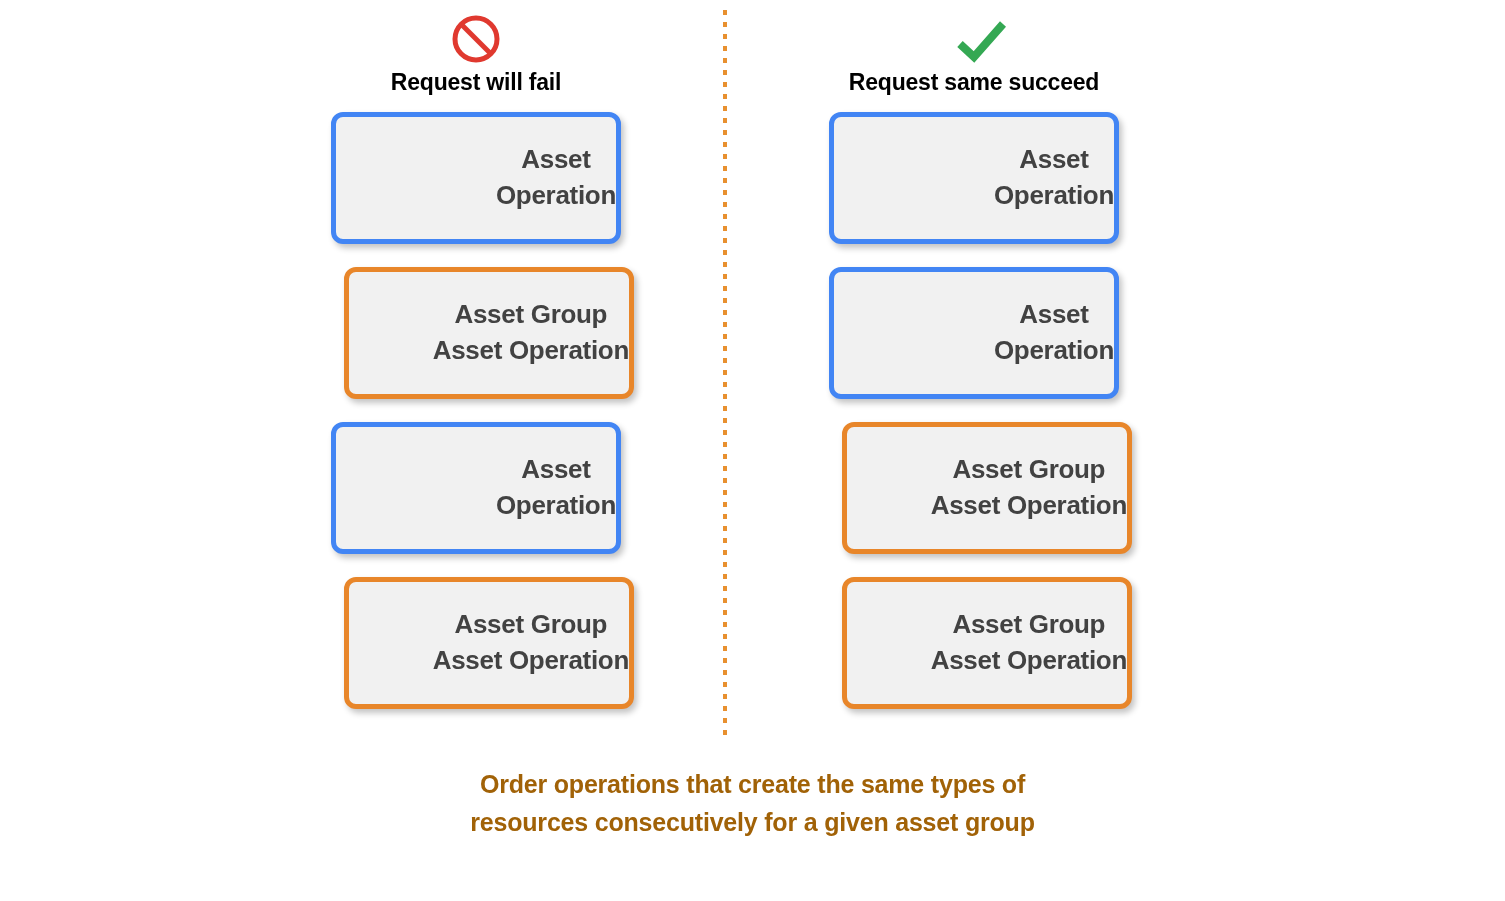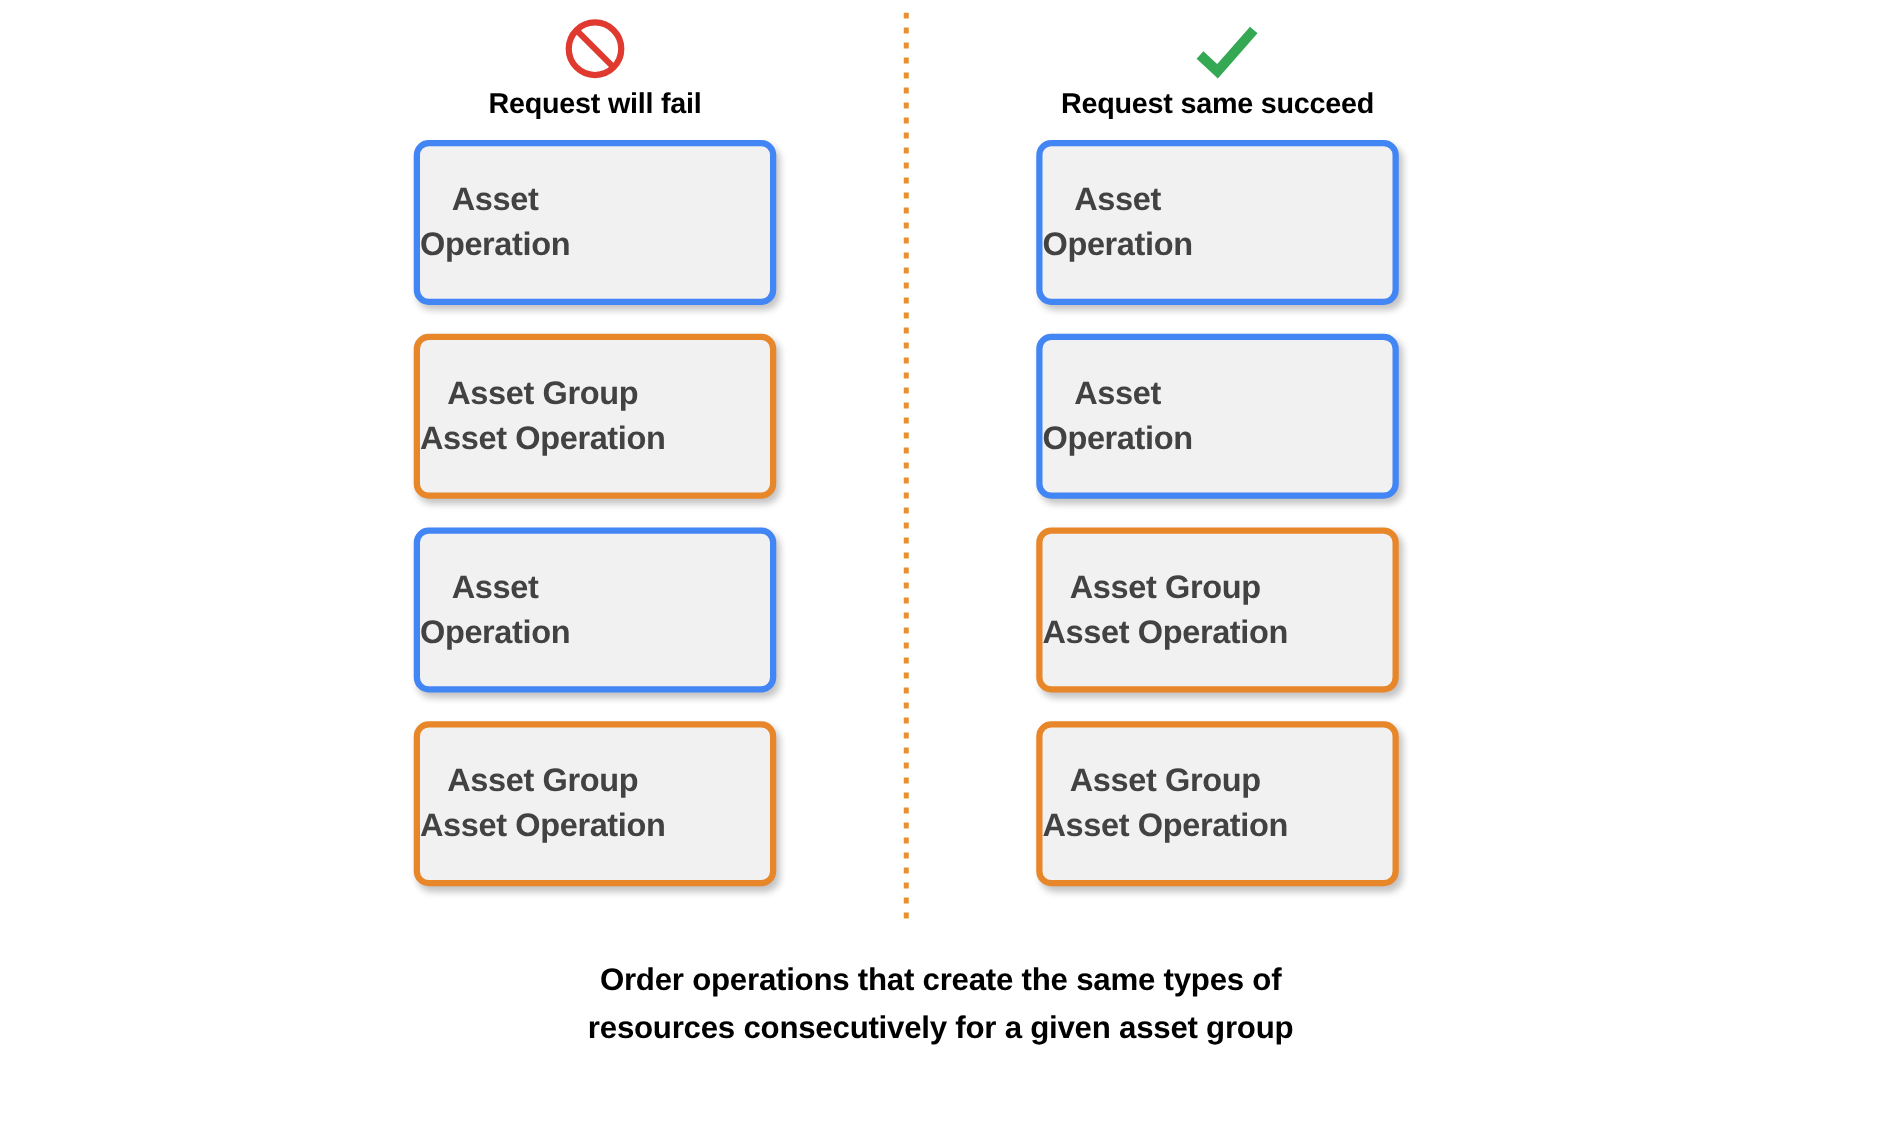--- a/index.html
+++ b/index.html
@@ -83,45 +83,45 @@
     position: relative;
     box-sizing: border-box;
     width: 290px;
     height: 132px;
     margin-bottom: 23px;
     border-radius: 12px;
     border: 5px solid #4285f4;
     background: #f1f1f1;
     display: flex;
     align-items: center;
-    justify-content: flex-start;
+    justify-content: flex-end;
     box-shadow: 3px 4px 6px rgba(0,0,0,0.24);
   }
-  .op-box.orange { border-color: #e8862a; }
+  .op-box.orange { border-color: #e8862a; margin-left: 13px; }
 
   .op-label {
     text-align: center;
     font-size: 26px;
     font-weight: bold;
     color: #424242;
     line-height: 1.38;
     letter-spacing: -0.3px;
     white-space: pre-line;
   }
 
   
   .caption {
     position: absolute;
     left: 0;
     top: 765px;
     width: 1505px;
     text-align: center;
     font-size: 25px;
     font-weight: bold;
-    color: #000000;
+    color: #a16207;
     line-height: 1.52;
     letter-spacing: -0.2px;
     white-space: pre-line;
   }
 </style>
 </head>
 <body>
 
 <div class="canvas">
 

